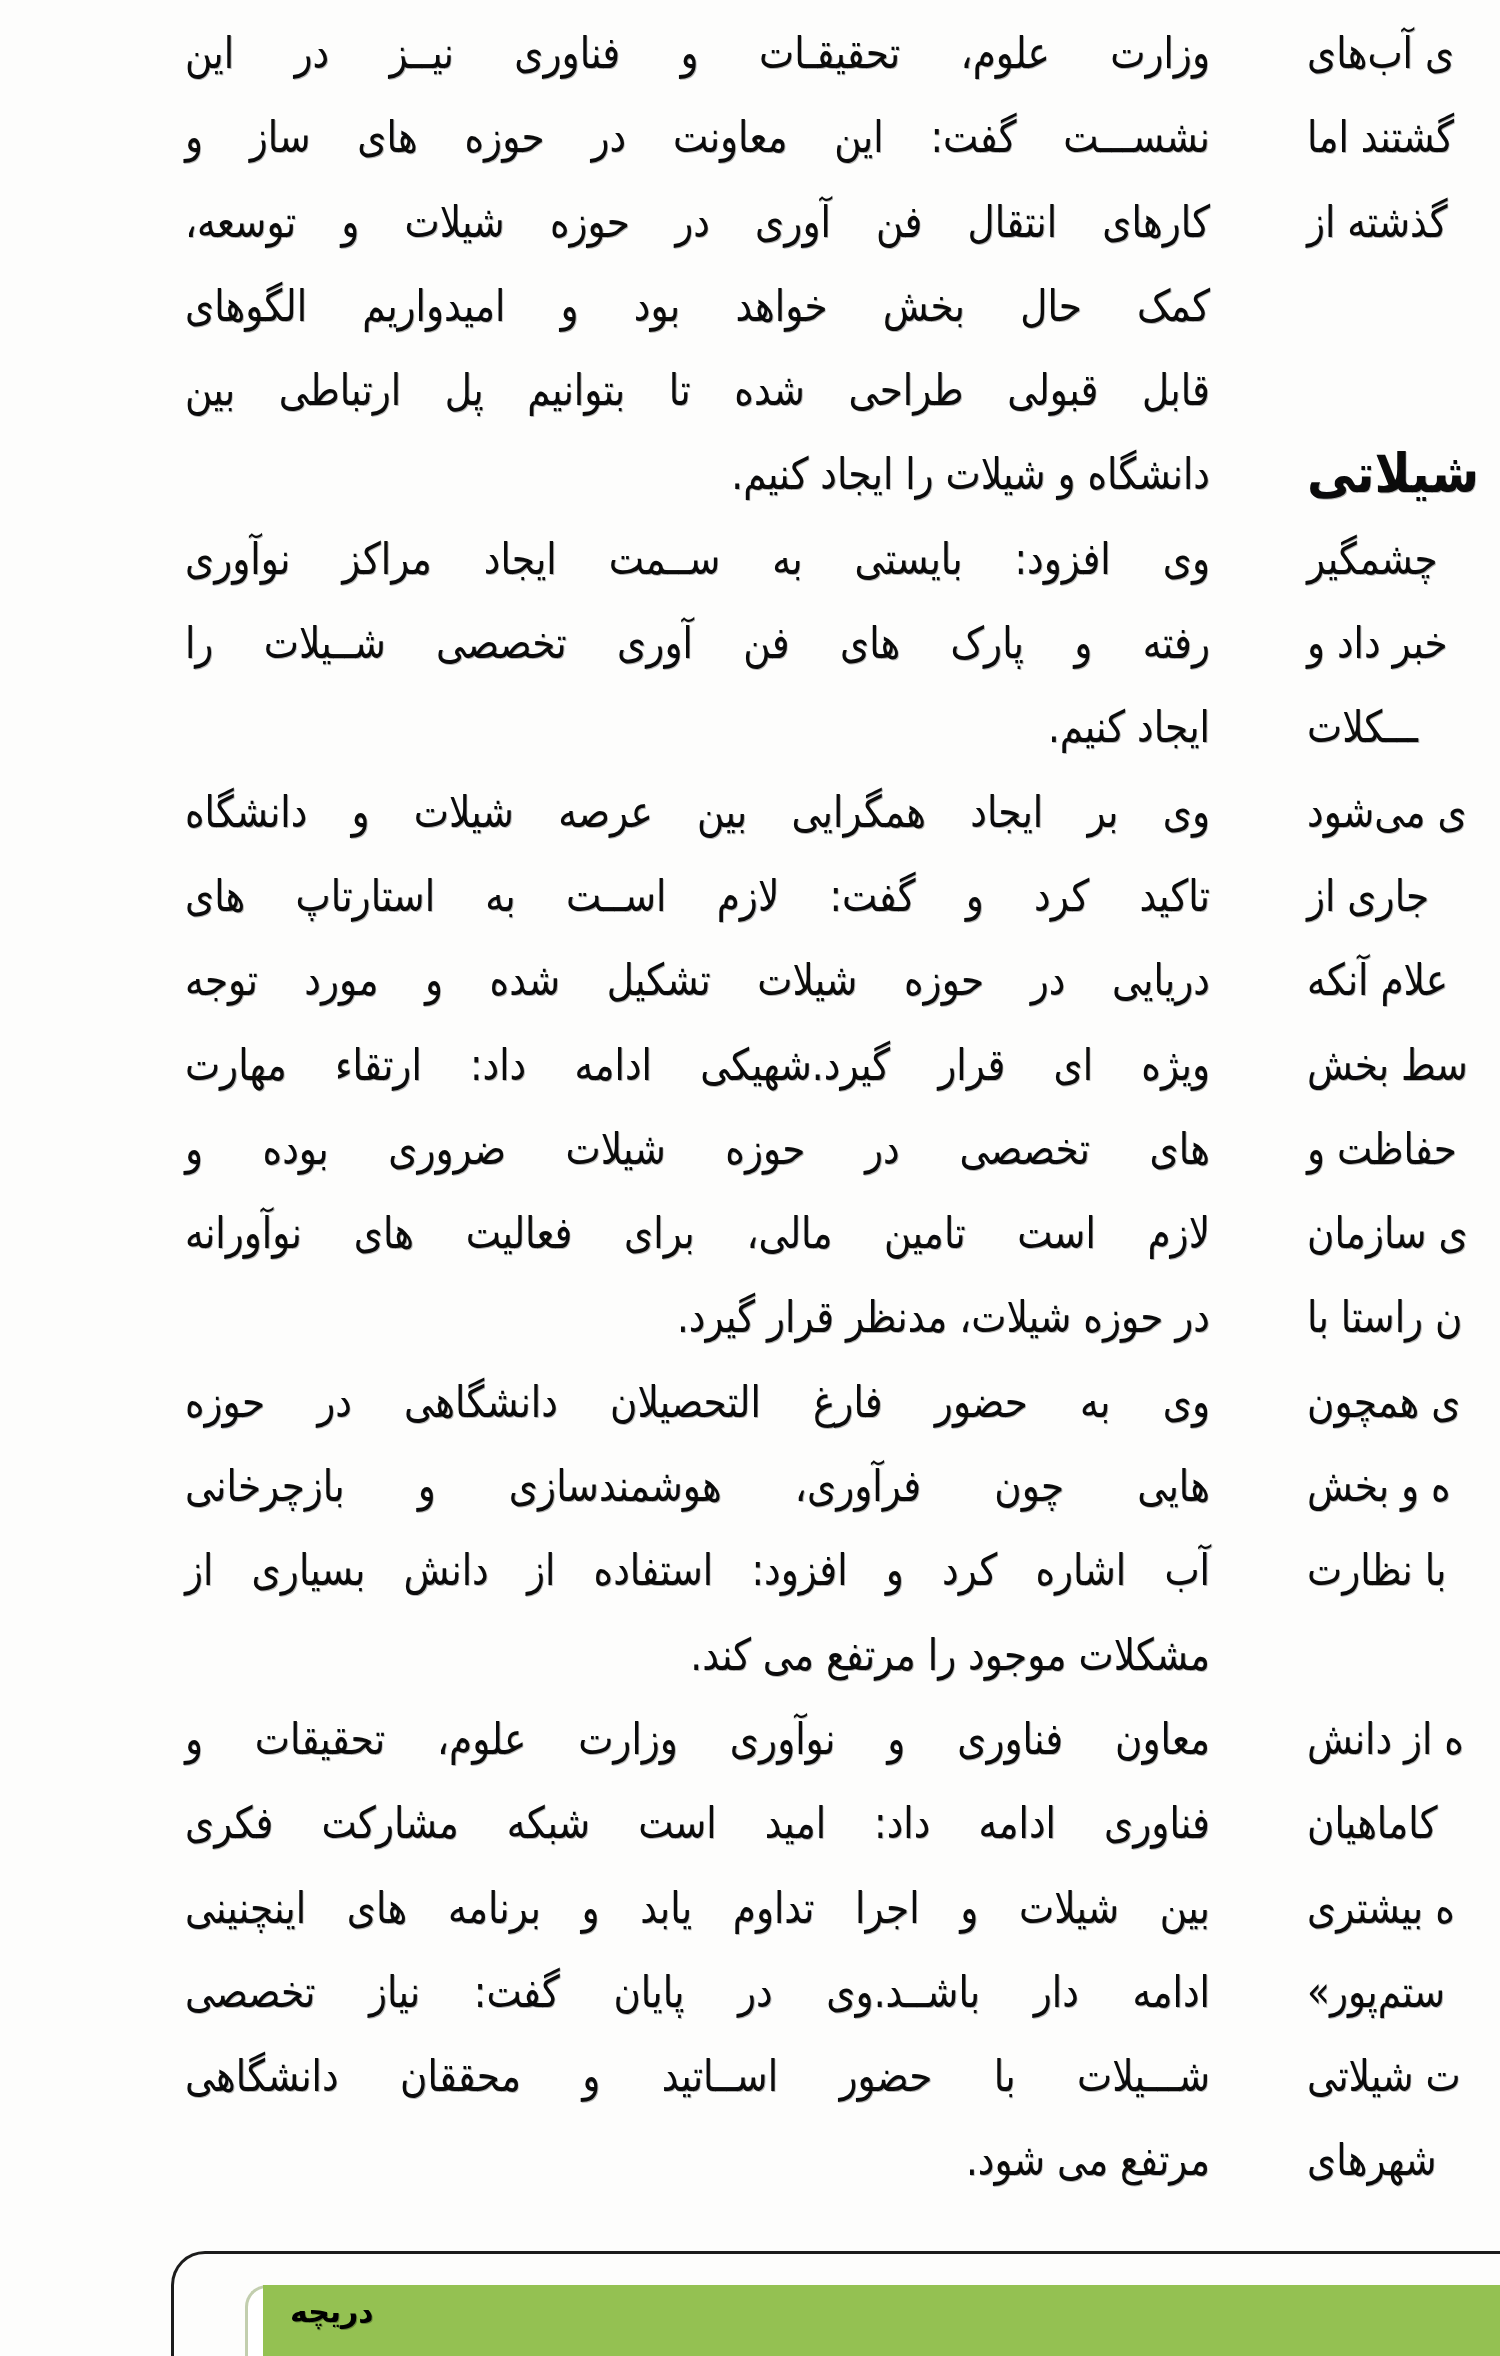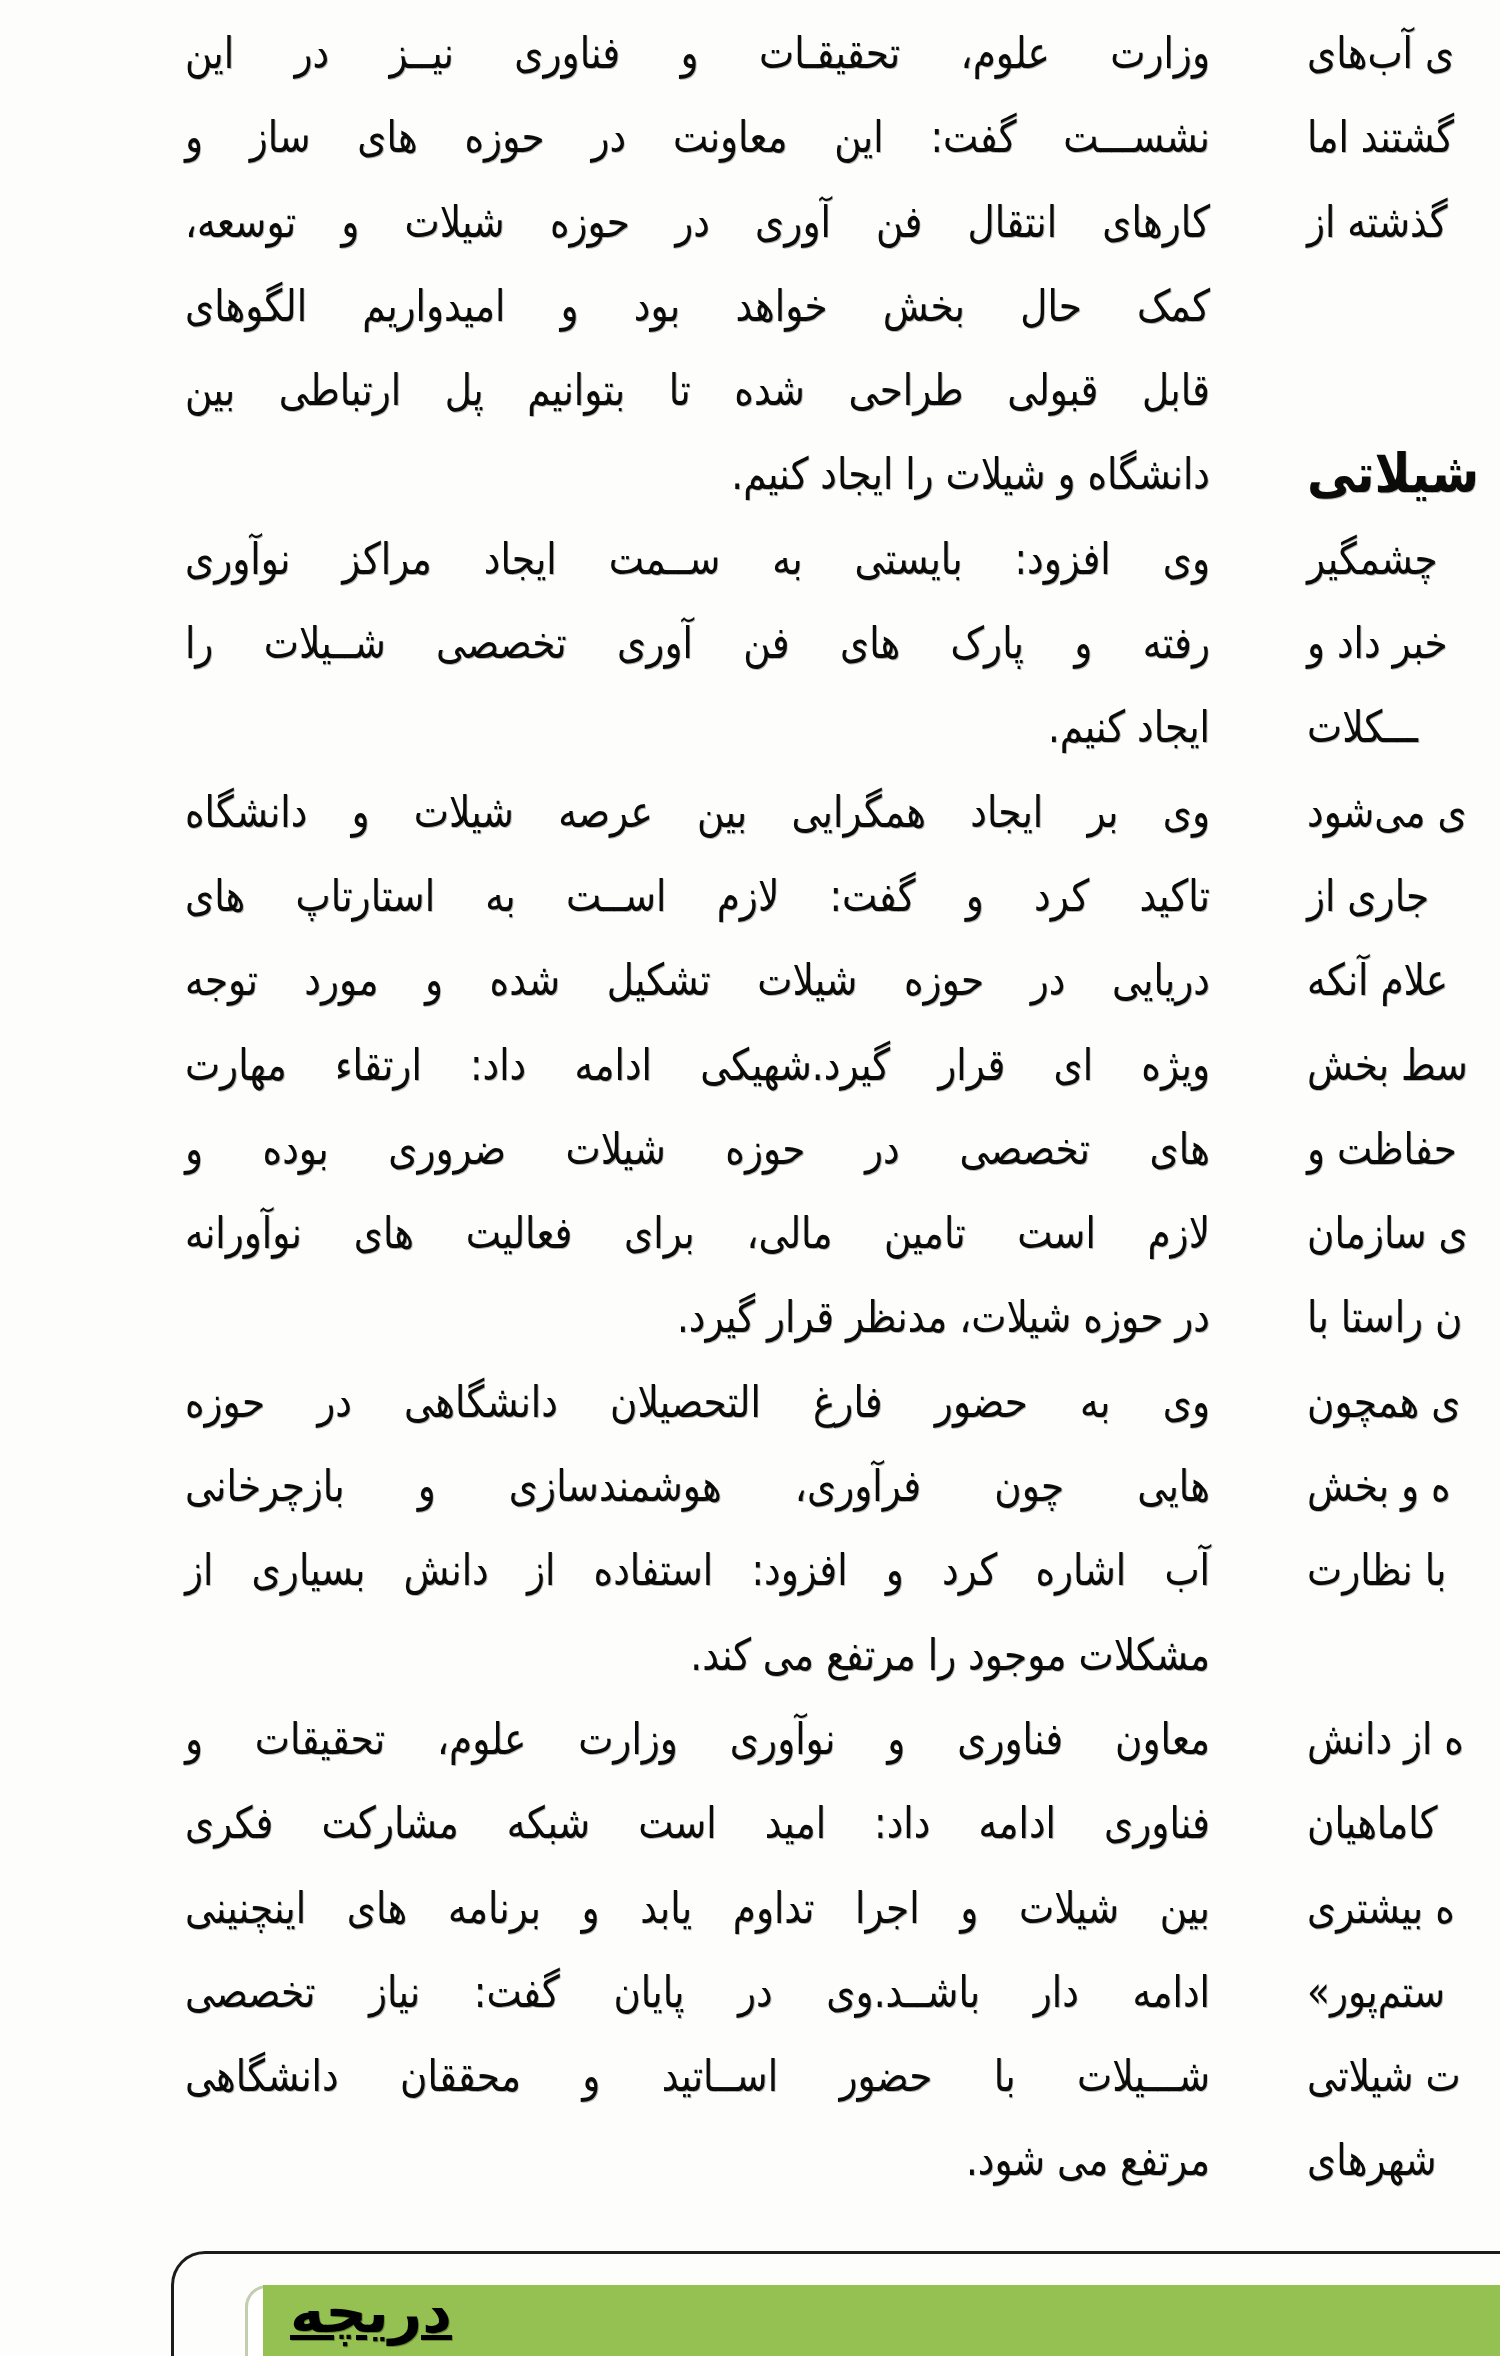--- a/index.html
+++ b/index.html
@@ -97,27 +97,26 @@
       right: 0;
       bottom: 0;
       background: #94c152;
     }
     .box-title {
       position: absolute;
       left: 290px;
       top: 2280px;
       height: 64px;
       line-height: 64px;
-      font-size: 58px;
+      font-size: 30px;
       font-weight: bold;
       direction: rtl;
       white-space: nowrap;
       color: #000;
       text-shadow: 1px 1px 0 rgba(0,0,0,0.3);
-      text-decoration: underline;
     }
   </style>
 </head>
 <body>
 
 <div class="page">
 
   <div class="main-col">
     <div class="ln">وزارت علوم، تحقیقـات و فناوری نیــز در این</div>
     <div class="ln">نشســـت گفت: این معاونت در حوزه های ساز و</div>

